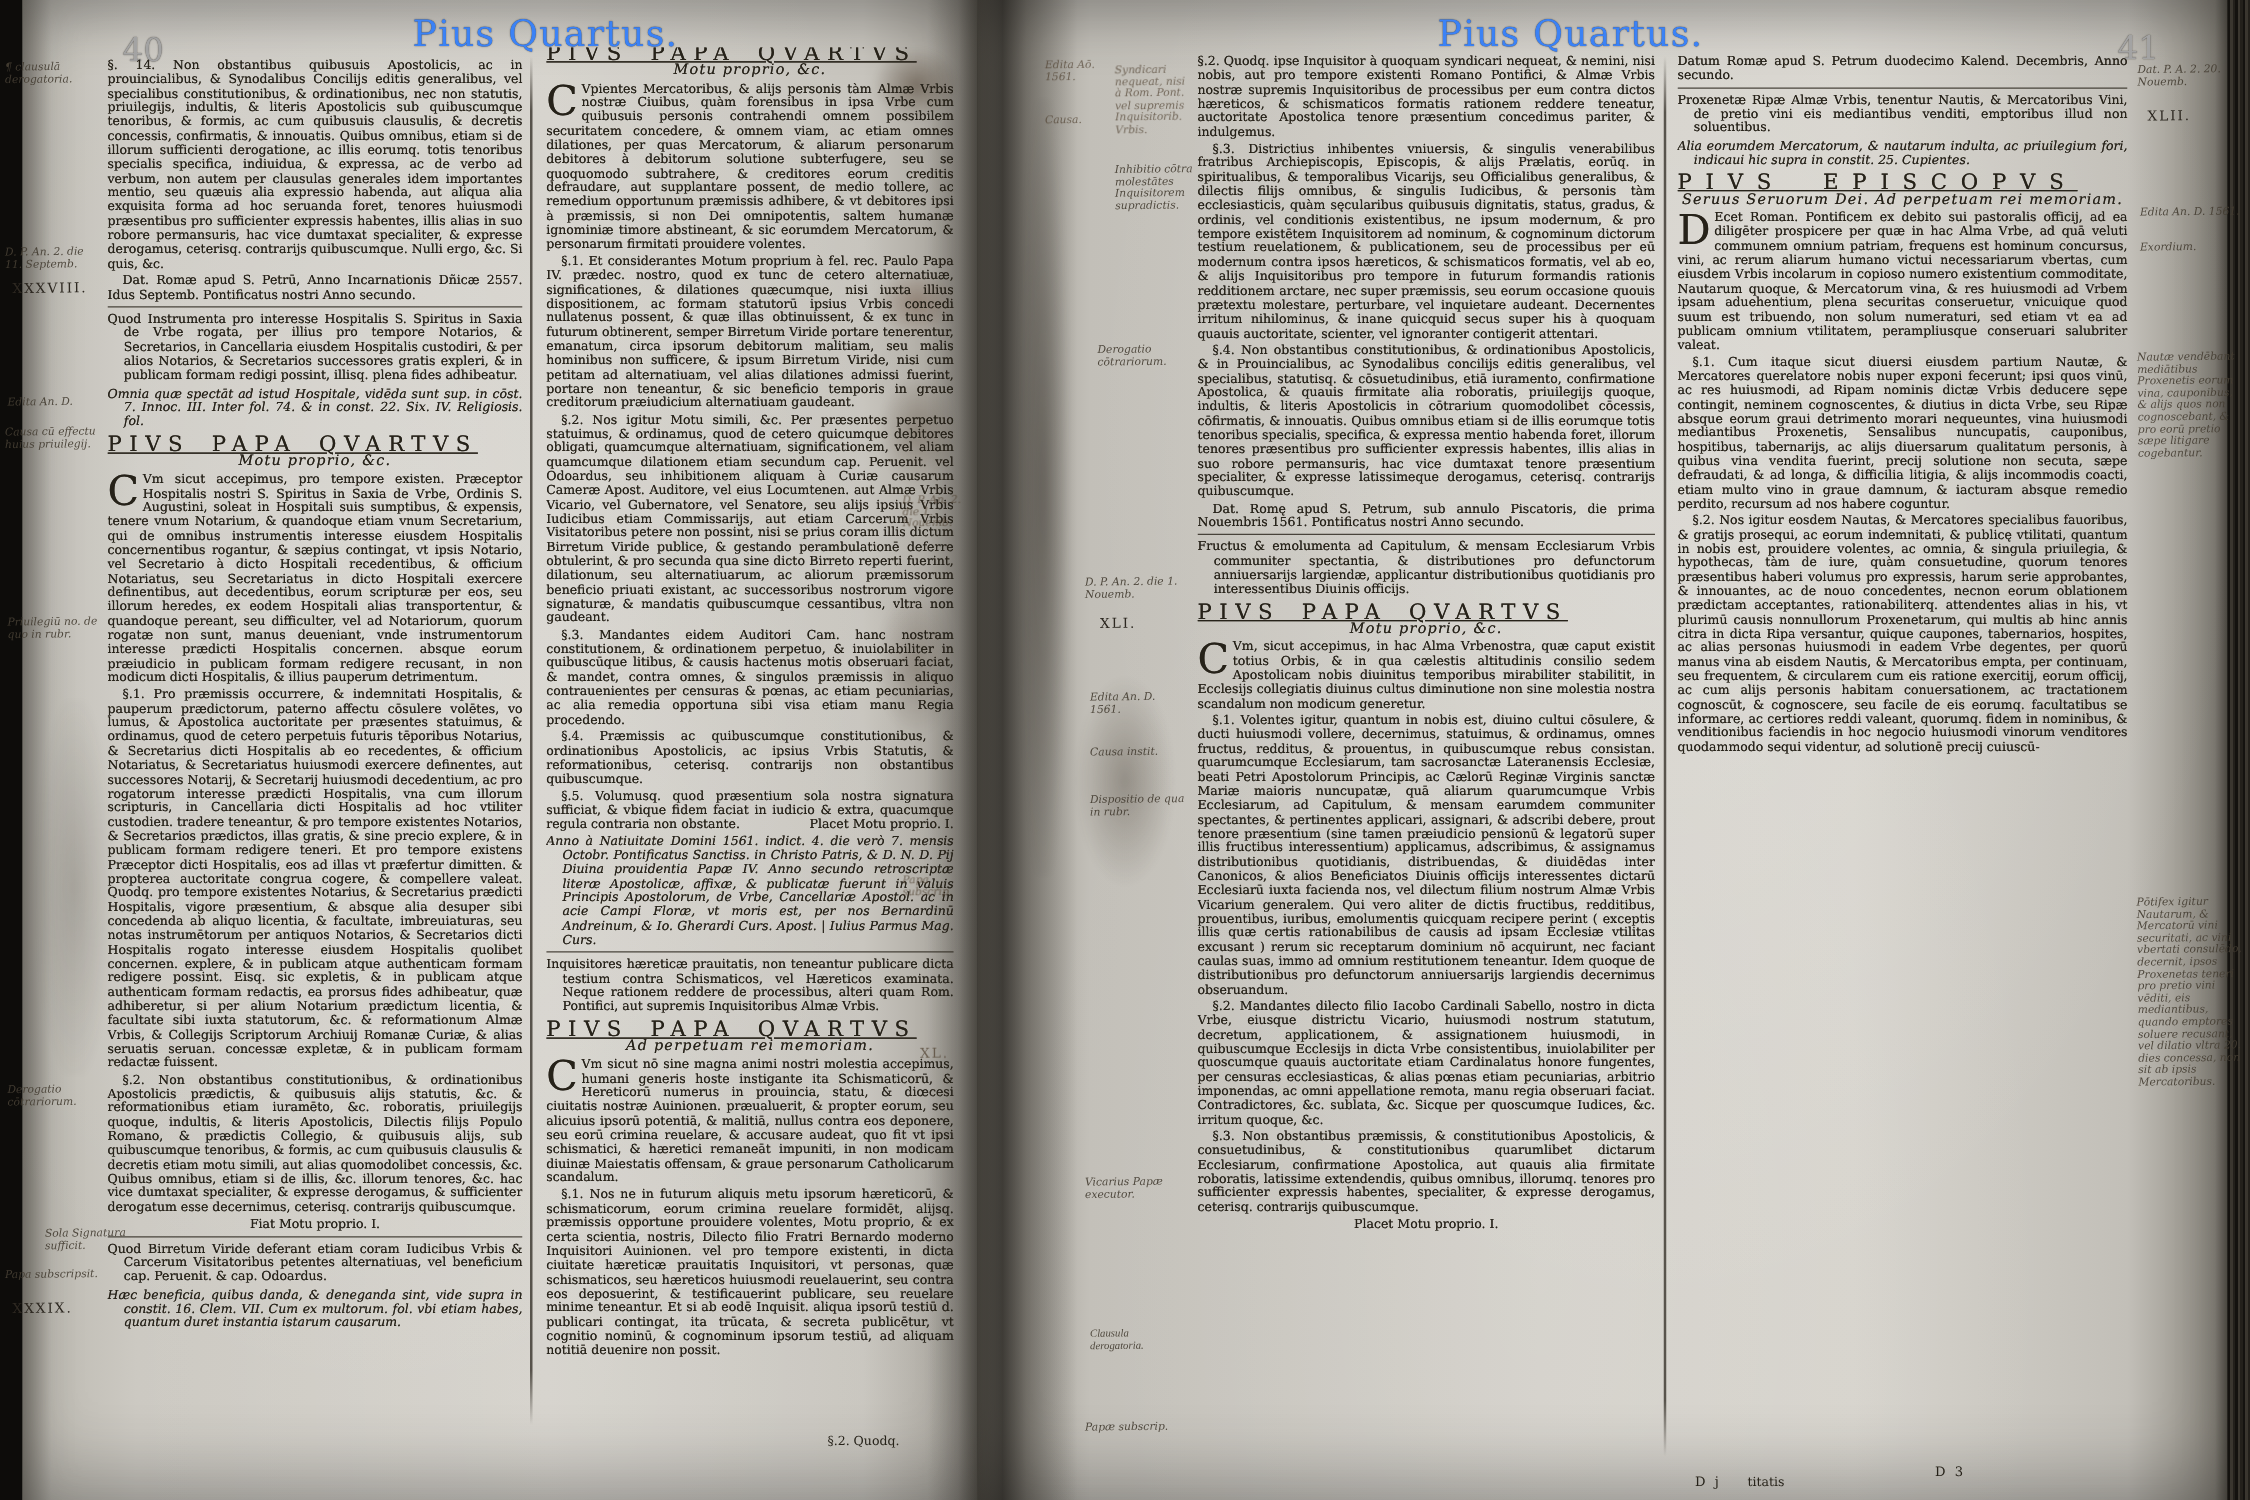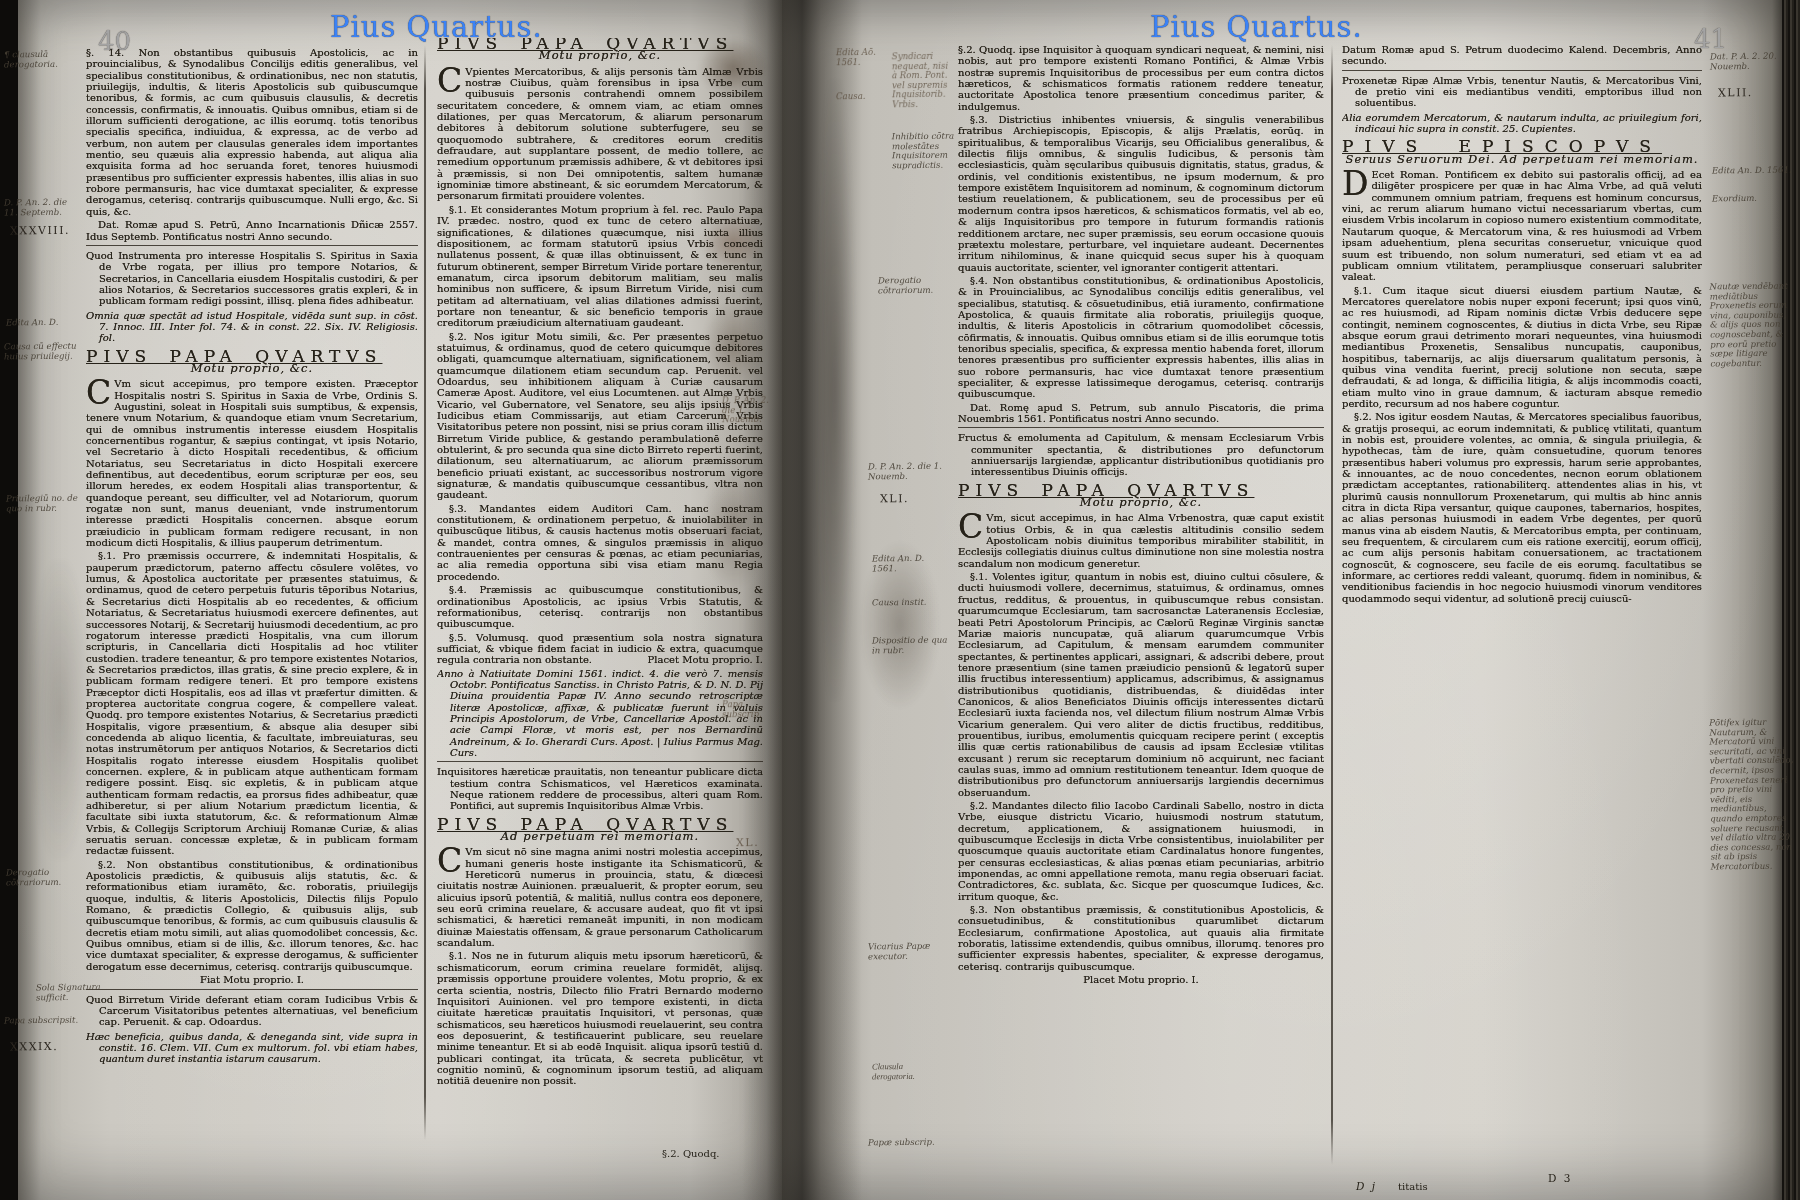--- a/index.html
+++ b/index.html
@@ -172,16 +172,16 @@
   </div>
 
   <div class="note" style="left:1710px;top:52px;width:82px;">Dat. P. A. 2. 20. Nouemb.</div>
   <div class="note roman" style="left:1718px;top:88px;width:76px;">XLII.</div>
   <div class="note" style="left:1712px;top:166px;width:80px;">Edita An. D. 1561.</div>
   <div class="note" style="left:1712px;top:194px;width:80px;">Exordium.</div>
   <div class="note" style="left:1710px;top:282px;width:84px;">Nautæ vendēbant mediātibus Proxenetis eorum vina, cauponibus, &amp; alijs quos non cognoscebant, &amp; pro eorū pretio sæpe litigare cogebantur.</div>
   <div class="note" style="left:1710px;top:718px;width:84px;">Pōtifex igitur Nautarum, &amp; Mercatorū vini securitati, ac vini vbertati consulēdo, decernit, ipsos Proxenetas teneri pro pretio vini vēditi, eis mediantibus, quando emptores soluere recusant, vel dilatio vltra 20. dies concessa, non sit ab ipsis Mercatoribus.</div>
 
   <div class="sig" style="left:1548px;top:1172px;">D 3</div>
-  <div class="sig" style="left:1356px;top:1180px;font-style:italic;">D j</div>
+  <div class="sig" style="left:1356px;top:1180px;">D j</div>
   <div class="catch" style="left:1398px;top:1181px;">titatis</div>
 
 </div>
 
 </body></html>

